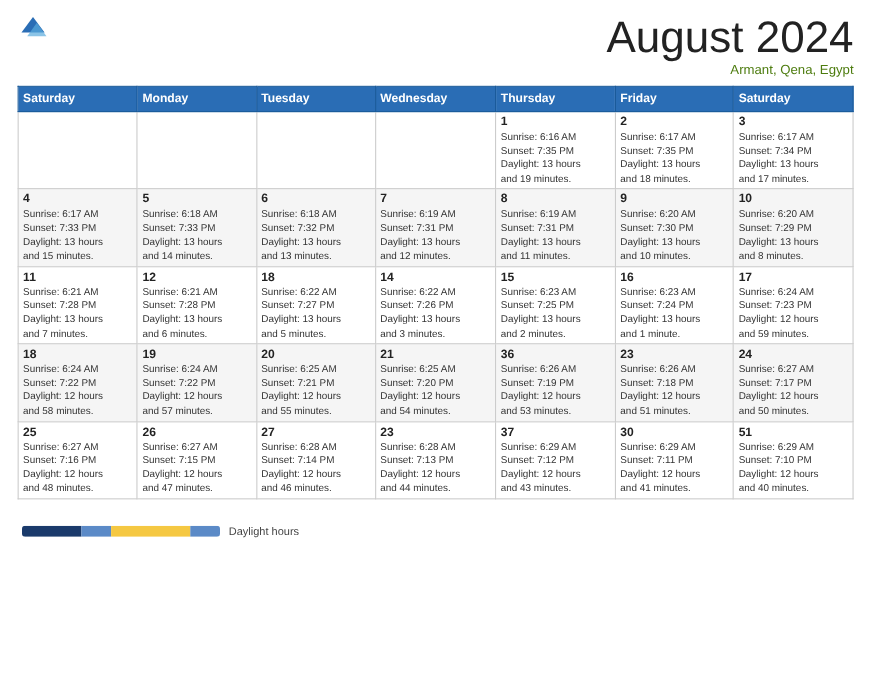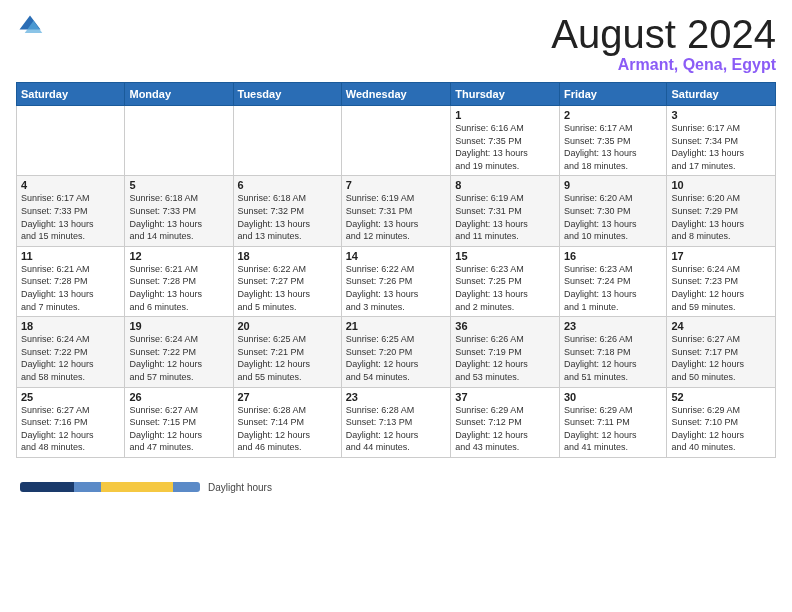--- a/index.html
+++ b/index.html
@@ -41,23 +41,23 @@
     .title-block {
       text-align: right;
     }
     .title-block h1 {
       font-size: 40px;
       font-weight: 400;
       color: #222;
       line-height: 1.1;
     }
     .title-block h2 {
-      font-size: 16px;
-      font-weight: 700;
-      color: #8b5cf6;
+      font-size: 12px;
+      font-weight: 400;
+      color: #4d7c0f;
     }
     .calendar {
       width: 100%;
       border-collapse: collapse;
       font-size: 10px;
     }
     .calendar thead th {
       background: #2a6db5;
       color: #fff;
       padding: 5px 4px;
@@ -358,21 +358,21 @@
 and 43 minutes.</div>
           </td>
           <td>
             <div class="day-number">30</div>
             <div class="day-info" style="white-space: pre-line;">Sunrise: 6:29 AM
 Sunset: 7:11 PM
 Daylight: 12 hours
 and 41 minutes.</div>
           </td>
           <td>
-            <div class="day-number">52</div>
+            <div class="day-number">51</div>
             <div class="day-info" style="white-space: pre-line;">Sunrise: 6:29 AM
 Sunset: 7:10 PM
 Daylight: 12 hours
 and 40 minutes.</div>
           </td>
         </tr>
       </tbody>
   </table>
 
   <div class="footer">

